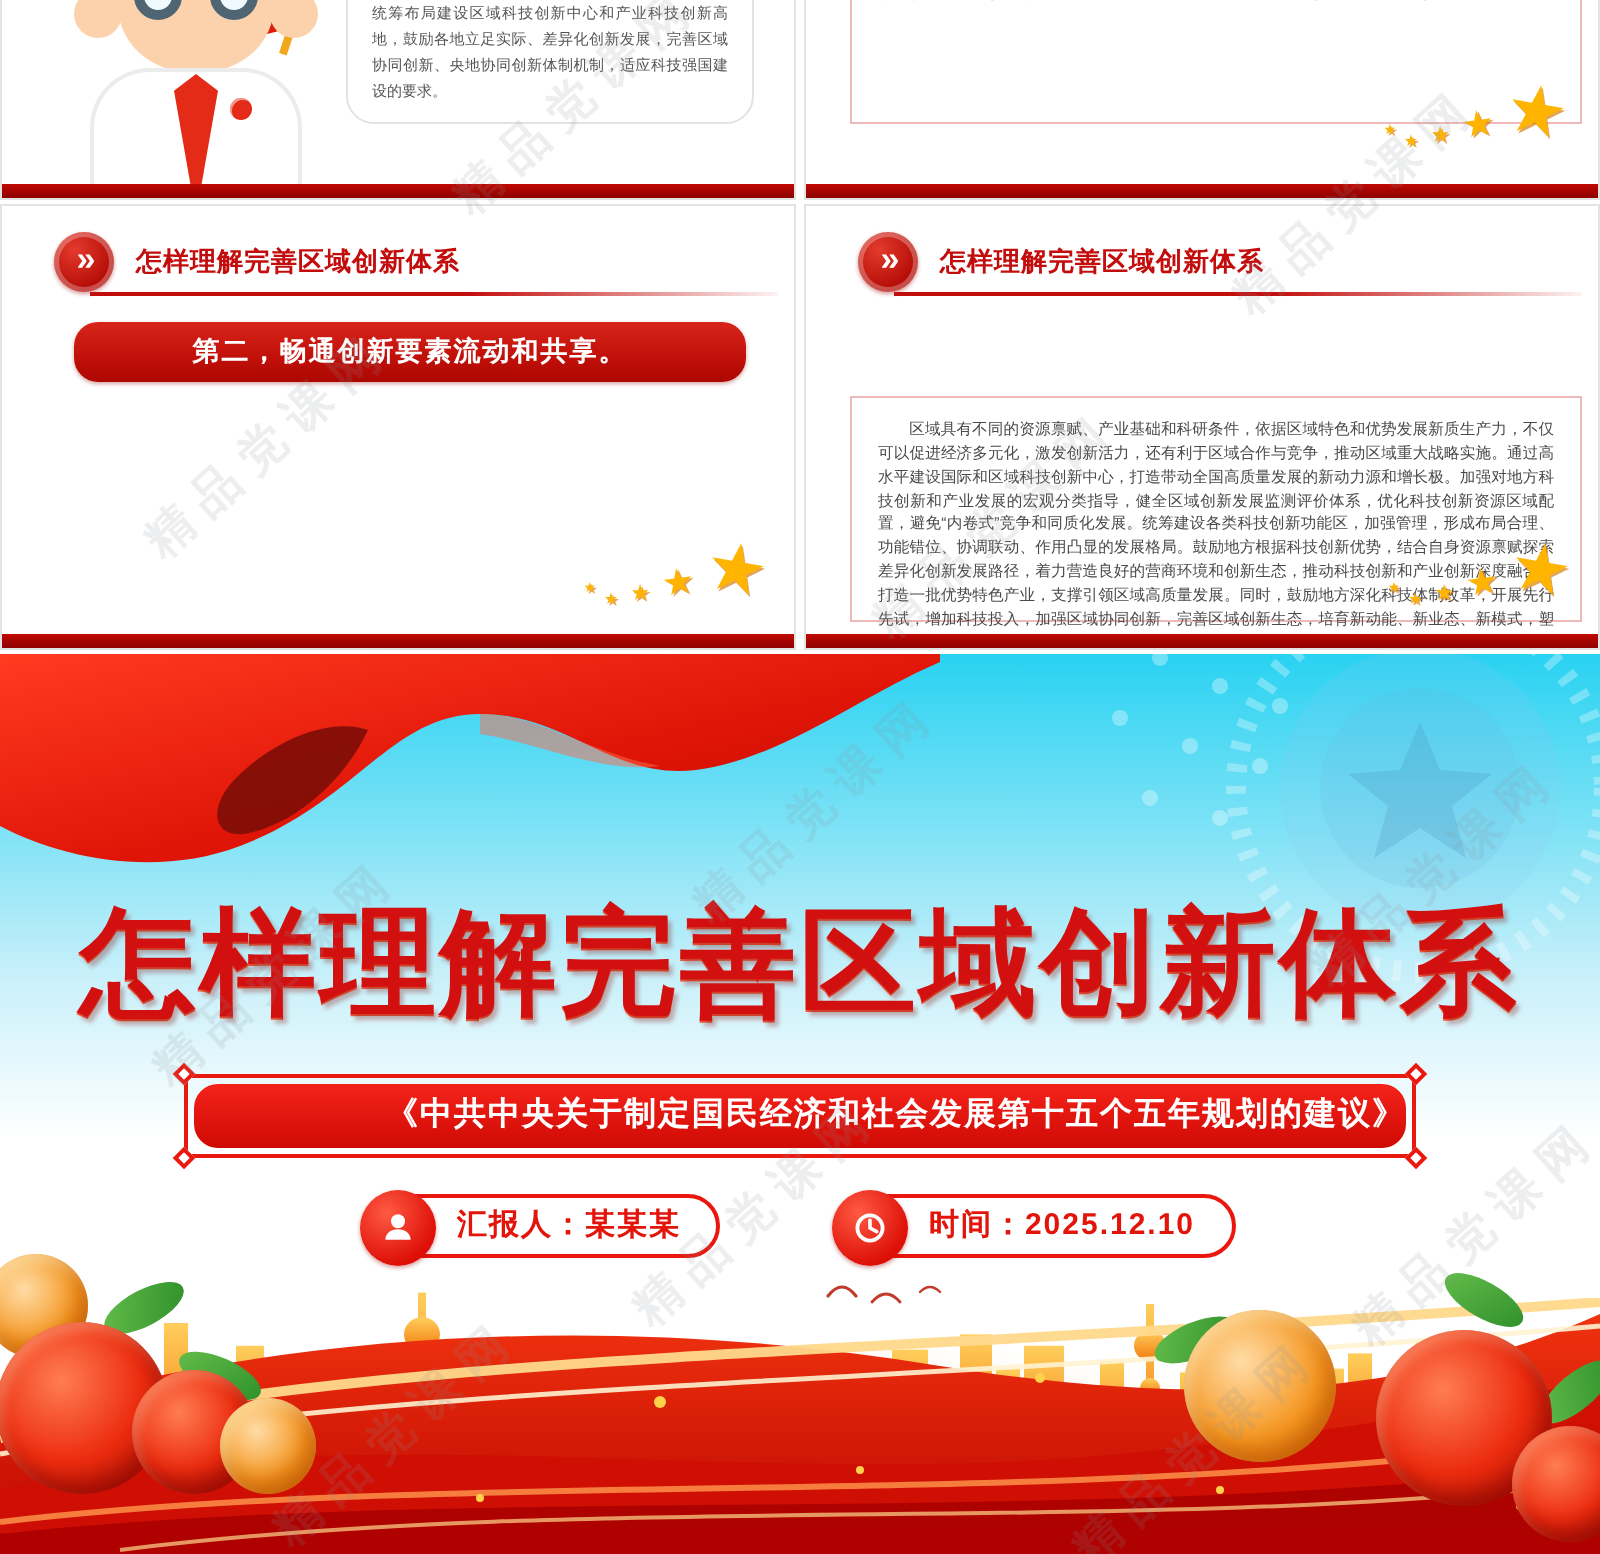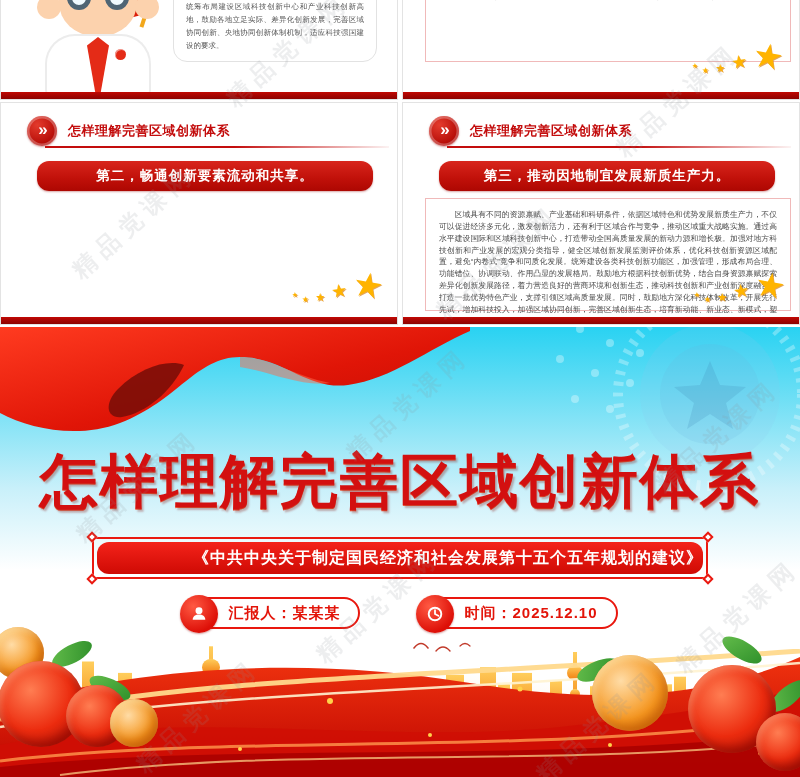--- a/index.html
+++ b/index.html
@@ -178,21 +178,20 @@
       </div>
       <div class="redbar"></div>
     </div>
 
     <div class="slide s2r">
       <div class="hdr">
         <div class="chev">»</div>
         <div class="hdr-title">怎样理解完善区域创新体系</div>
       </div>
       <div class="hdr-line"></div>
-      <div class="banner">第三，推动因地制宜发展新质生产力。</div>
       <div class="tbox">
         <p>区域具有不同的资源禀赋、产业基础和科研条件，依据区域特色和优势发展新质生产力，不仅可以促进经济多元化，激发创新活力，还有利于区域合作与竞争，推动区域重大战略实施。通过高水平建设国际和区域科技创新中心，打造带动全国高质量发展的新动力源和增长极。加强对地方科技创新和产业发展的宏观分类指导，健全区域创新发展监测评价体系，优化科技创新资源区域配置，避免“内卷式”竞争和同质化发展。统筹建设各类科技创新功能区，加强管理，形成布局合理、功能错位、协调联动、作用凸显的发展格局。鼓励地方根据科技创新优势，结合自身资源禀赋探索差异化创新发展路径，着力营造良好的营商环境和创新生态，推动科技创新和产业创新深度融合，打造一批优势特色产业，支撑引领区域高质量发展。同时，鼓励地方深化科技体制改革，开展先行先试，增加科技投入，加强区域协同创新，完善区域创新生态，培育新动能、新业态、新模式，塑造发展新优势。</p>
       </div>
       <div class="stars">
         <span class="st1">★</span>
         <span class="st2">★</span>
         <span class="st3">★</span>
         <span class="st4">★</span>
         <span class="st5">★</span>
       </div>

